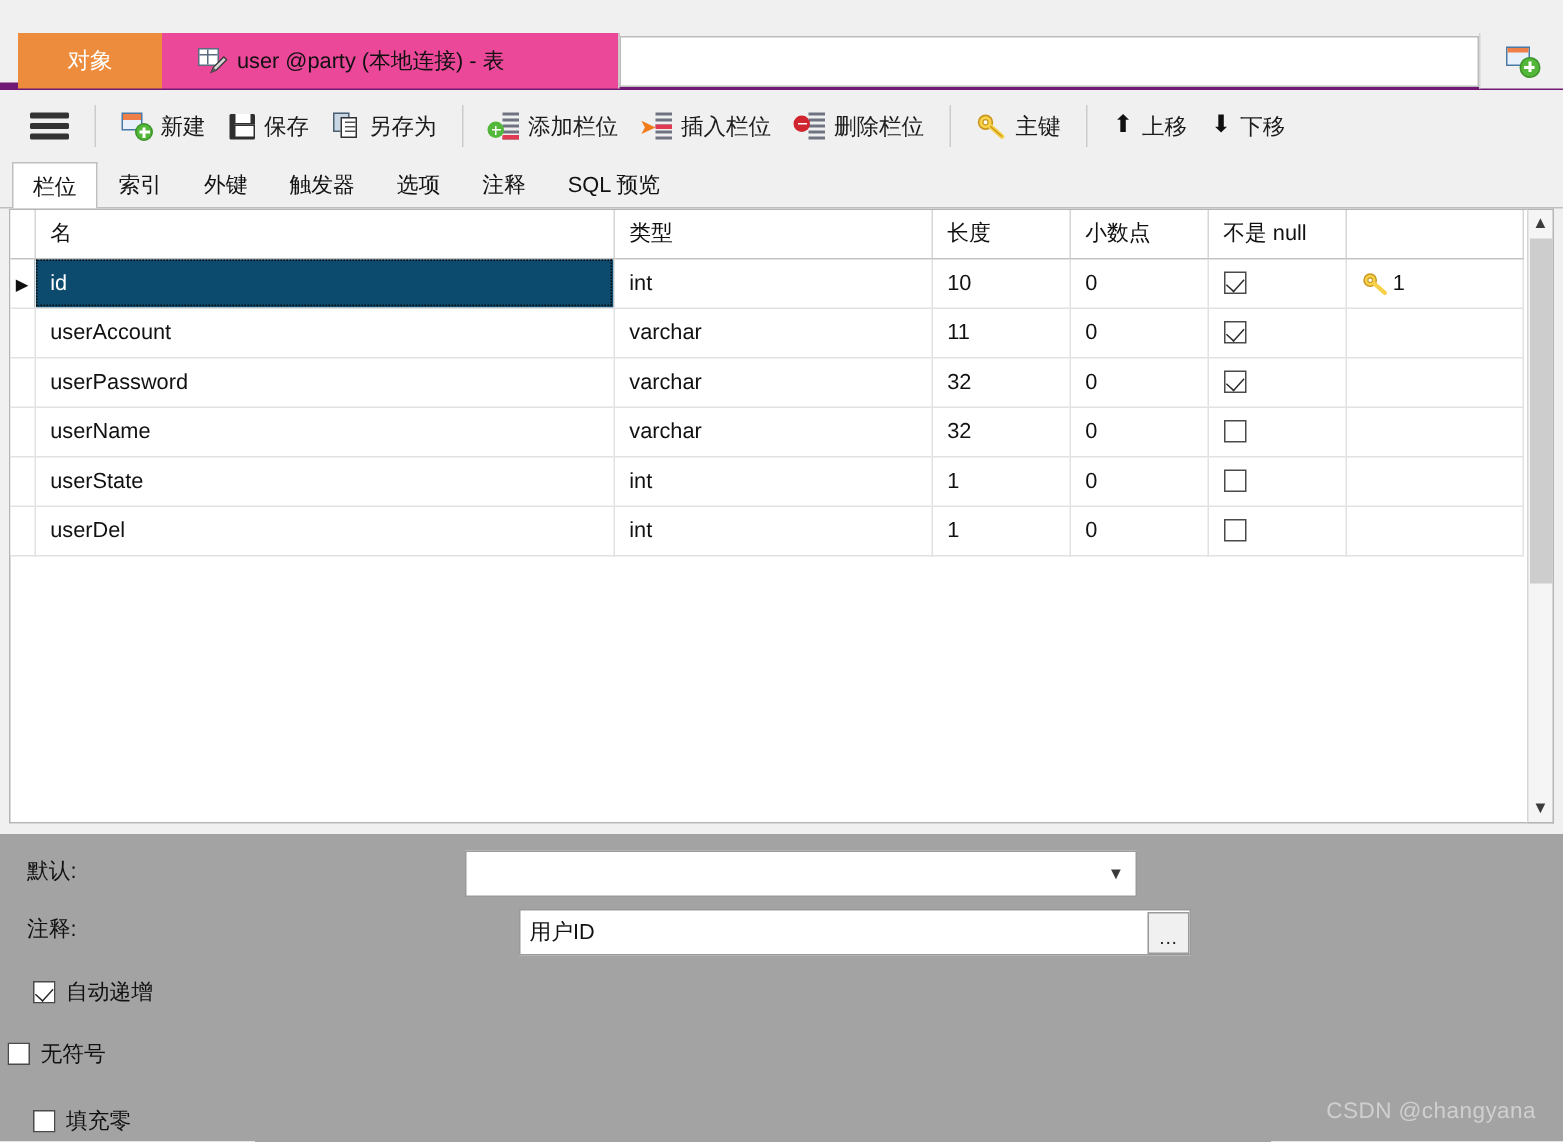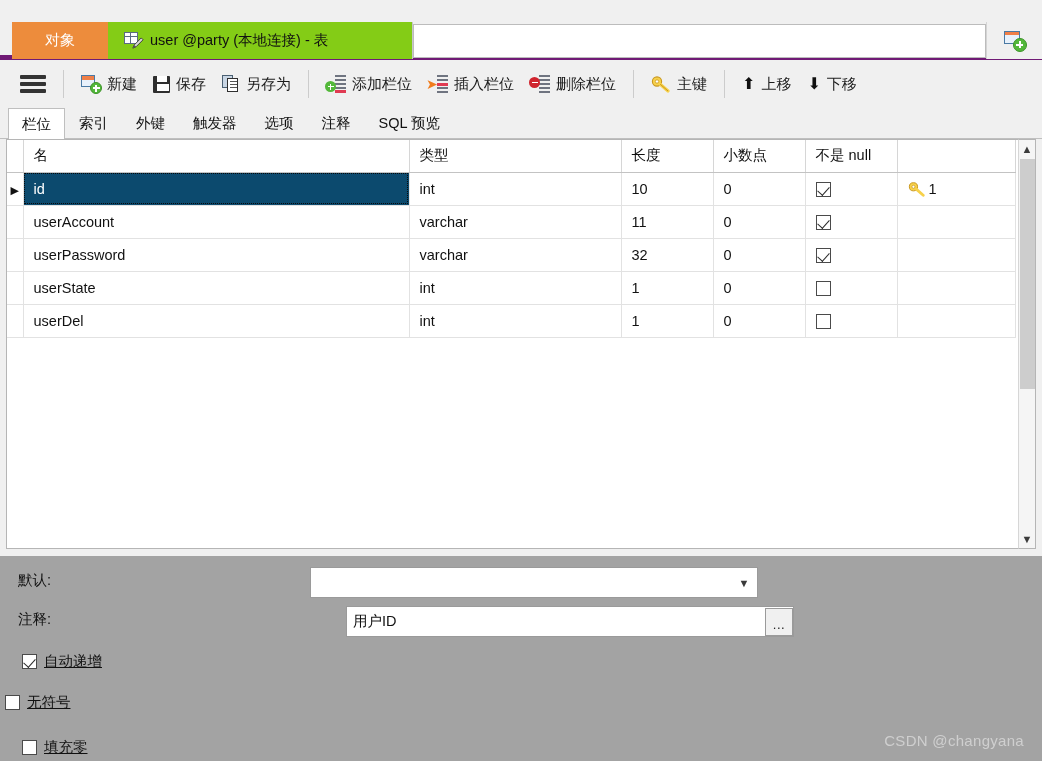--- a/index.html
+++ b/index.html
@@ -27,22 +27,22 @@
     position: absolute; top: 22px; left: 0; width: 1042px; height: 38px;
     background: #f0f0f0; border-bottom: 5px solid #701a75;
   }
   .obj-tab {
     position: absolute; left: 12px; top: 0; width: 96px; height: 37px;
     background: #ed8c3c; color: #ffffff; font-size: 15px;
     display: flex; align-items: center; justify-content: center;
   }
   .doc-tab {
     position: absolute; left: 108px; top: 0; width: 305px; height: 37px;
-    background: #84cc16; border-right: 1px solid #c8c8c8;
-    display: flex; align-items: center; padding-left: 16px; gap: 7px;
+    background: #ec4899; border-right: 1px solid #c8c8c8;
+    display: flex; align-items: center; padding-left: 24px; gap: 7px;
   }
   .doc-tab .label { font-size: 14.5px; color: #111; white-space: nowrap; }
   .tab-blank {
     position: absolute; left: 413px; top: 2px; width: 573px; height: 34px;
     background: #ffffff; border: 1px solid #bcbcbc;
   }
   .tabstrip-right {
     position: absolute; left: 986px; top: 0; width: 56px; height: 37px;
     background: #f0f0f0; border-left: 1px solid #d4d4d4;
     display: flex; align-items: center; justify-content: center;
@@ -203,21 +203,21 @@
   .combo-arrow {
     margin-left: auto; width: 26px; height: 100%; display: flex;
     align-items: center; justify-content: center; color: #3a3a3a; font-size: 11px;
   }
   .ellipsis-btn {
     width: 28px; height: 28px; background: #f0f0f0; border: 1px solid #9a9a9a;
     display: flex; align-items: flex-end; justify-content: center;
     font-size: 13px; color: #222; padding-bottom: 3px; letter-spacing: .5px;
   }
   .cbrow { position: absolute; display: flex; align-items: center; gap: 7px;
-    font-size: 14.5px; color: #111; text-decoration: underline; }
+    font-size: 14.5px; color: #111; }
 
   .watermark {
     position: absolute; right: 18px; bottom: 12px; color: #cfcfcf;
     font-size: 15px; letter-spacing: .3px; user-select: none;
   }
 </style>
 </head>
 <body>
 
 <div class="app">
@@ -417,20 +417,29 @@
         <tr>
           <td class="col-marker"></td>
           <td>userPassword</td>
           <td>varchar</td>
           <td>32</td>
           <td>0</td>
           <td><span class="chk on"></span></td>
           <td></td>
         </tr>
 
+        <tr>
+          <td class="col-marker"></td>
+          <td>userName</td>
+          <td>varchar</td>
+          <td>32</td>
+          <td>0</td>
+          <td><span class="chk"></span></td>
+          <td></td>
+        </tr>
 
 
         <tr>
           <td class="col-marker"></td>
           <td>userState</td>
           <td>int</td>
           <td>1</td>
           <td>0</td>
           <td><span class="chk"></span></td>
           <td></td>

